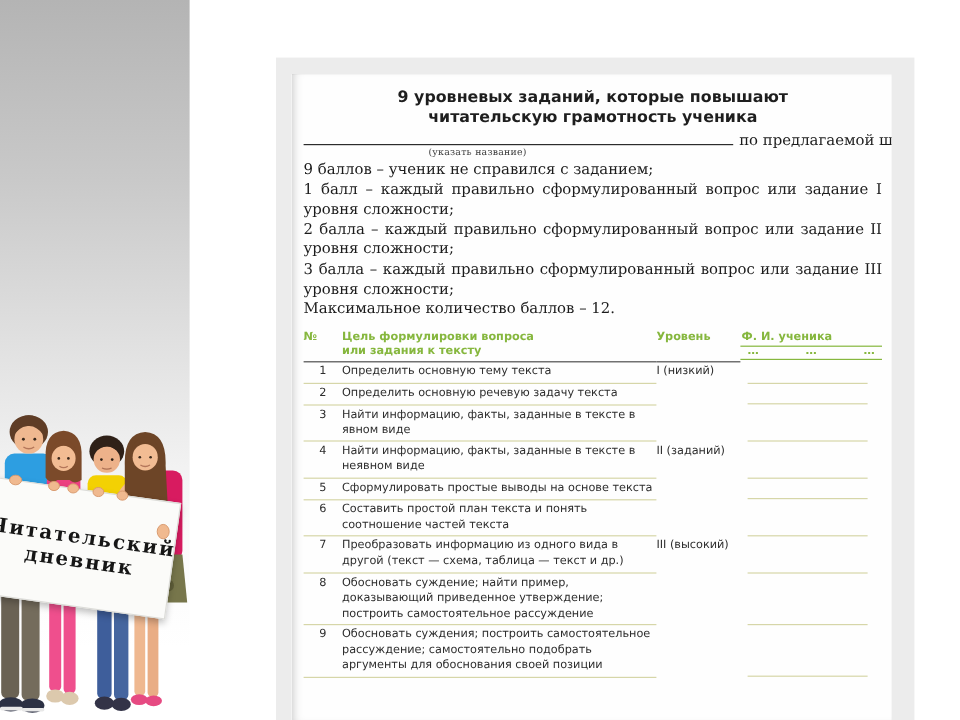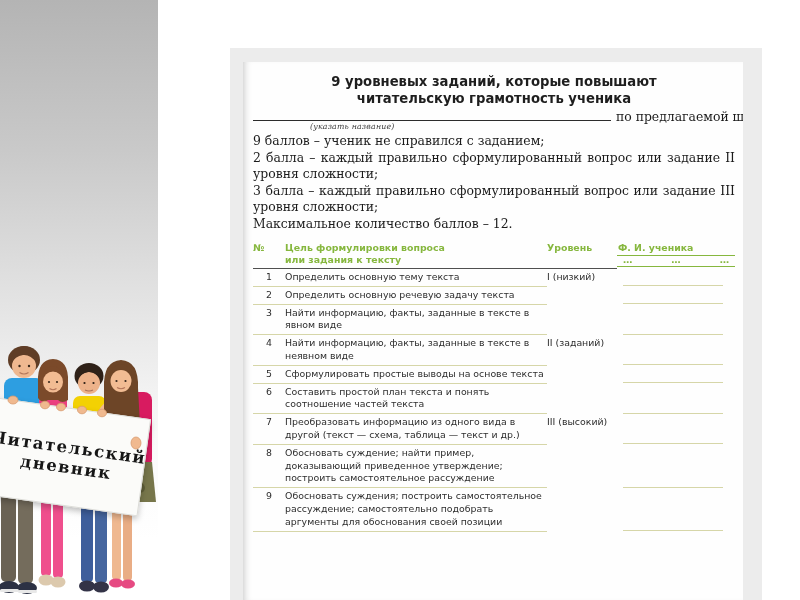--- a/index.html
+++ b/index.html
@@ -35,22 +35,22 @@
     padding:0 8px 0 10px;box-shadow:inset 7px 0 9px -7px rgba(0,0,0,.28);overflow:hidden;}
 
   .doc-title{padding-top:11px;text-align:center;font-family:"DejaVu Sans",sans-serif;
     font-weight:bold;font-size:13.2px;line-height:17px;color:#1e1e1e;white-space:pre-line;}
 
   .instruction{margin:21px 0 0;font-size:12.4px;line-height:18px;text-align:justify;color:#1b1b1b;}
 
   .blank-row{margin-top:1px;height:25px;font-size:12.4px;color:#1b1b1b;white-space:nowrap;}
   .blank-line{display:inline-block;width:358px;height:13px;border-bottom:1.2px solid #2c2c2c;
     position:relative;vertical-align:baseline;}
-  .blank-caption{position:absolute;left:57px;top:14px;width:200px;text-align:left;
-    font-size:7.8px;color:#3a3a3a;letter-spacing:.2px;font-style:italic;}
+  .blank-caption{position:absolute;left:45px;top:14px;width:200px;text-align:center;
+    font-size:7.8px;color:#3a3a3a;letter-spacing:.2px;}
   .blank-tail{margin-left:5px;}
 
   .scale p{margin:0;font-size:12.4px;line-height:16.6px;text-align:justify;color:#1b1b1b;}
 
   
   table.levels{width:100%;border-collapse:collapse;table-layout:fixed;margin-top:7px;
     font-family:"DejaVu Sans",sans-serif;}
   table.levels th{vertical-align:top;text-align:left;font-size:9.4px;font-weight:bold;
     color:var(--accent-green,#86b73e);padding:2px 0;line-height:12px;}
   th.h-num{text-align:center;}
@@ -171,20 +171,21 @@
       <div class="doc-title">9 уровневых заданий, которые повышают
 читательскую грамотность ученика</div>
 
 
       <div class="blank-row">
         <span class="blank-line"><span class="blank-caption">(указать название)</span></span><span class="blank-tail">по предлагаемой шкале:</span>
       </div>
 
       <div class="scale">
         <p>9 баллов – ученик не справился с заданием;</p>
+        <p>1 балл – каждый правильно сформулированный вопрос или задание I уровня сложности;</p>
         <p>2 балла – каждый правильно сформулированный вопрос или задание II уровня сложности;</p>
         <p>3 балла – каждый правильно сформулированный вопрос или задание III уровня сложности;</p>
         <p>Максимальное количество баллов – 12.</p>
       </div>
 
       <table class="levels">
         <colgroup>
             <col style="width:32px">
             <col style="width:262px">
             <col style="width:70px">

